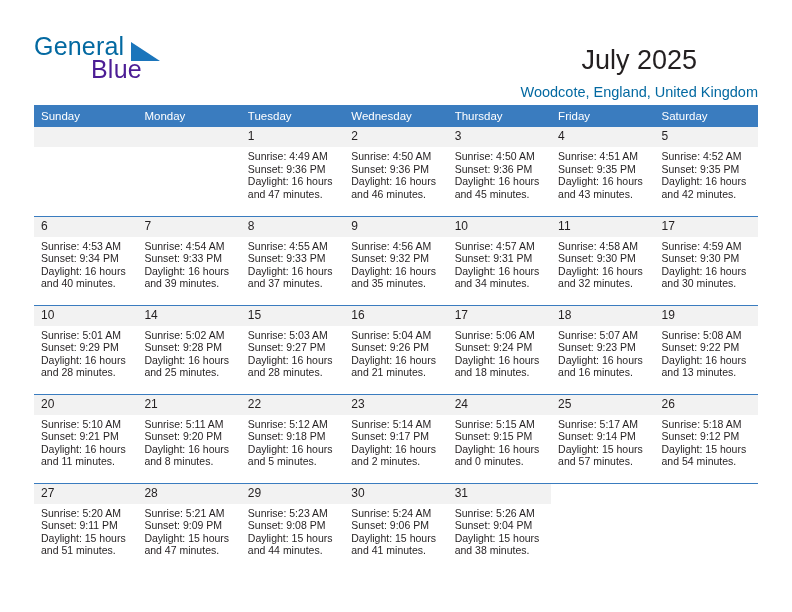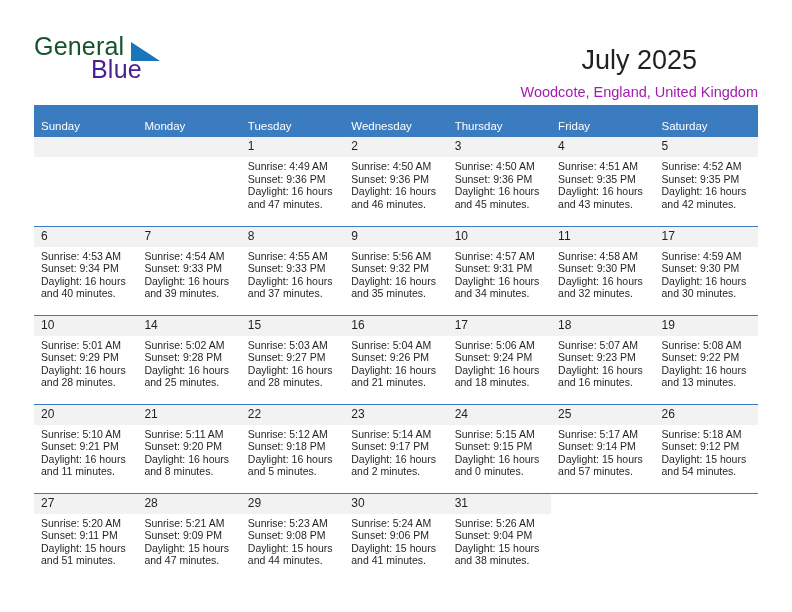--- a/index.html
+++ b/index.html
@@ -35,21 +35,21 @@
     top: 4px;
     width: 260px;
     height: 56px;
   }
   .brand-general {
     position: absolute;
     left: 0;
     top: 0;
     font-size: 25px;
     letter-spacing: 0.2px;
-    color: #14532d;
+    color: #0369a1;
     font-family: "Liberation Sans", sans-serif;
   }
   .brand-blue {
     position: absolute;
     left: 57px;
     top: 23px;
     font-size: 25px;
     letter-spacing: 0.2px;
     color: #4c1d95;
     font-family: "Liberation Sans", sans-serif;
@@ -73,42 +73,42 @@
   .cal-title {
     font-size: 27px;
     color: #231f20;
     line-height: 32px;
     font-weight: normal;
     margin: 0;
     white-space: nowrap;
   }
   .cal-subtitle {
     font-size: 14.5px;
-    color: #a21caf;
+    color: #0369a1;
     line-height: 20px;
     margin: 6px 0 0 0;
     white-space: nowrap;
   }
 
   
   .calendar {
     position: absolute;
     left: 34px;
     top: 105px;
     width: 724px;
     border-collapse: collapse;
     table-layout: fixed;
   }
   .calendar th {
     background: #3a7cbf;
     color: #ffffff;
     font-size: 11.5px;
     font-weight: normal;
     text-align: left;
-    padding: 15px 0 5px 7px;
+    padding: 5px 0 5px 7px;
     height: 12px;
     border: none;
   }
   .weekrow > td {
     vertical-align: top;
     padding: 0;
     border: none;
     border-top: 1px solid #3a7cbf;
     height: 89px;
     box-sizing: border-box;
@@ -279,21 +279,21 @@
                 <div>Sunset: 9:33 PM</div>
                 <div>Daylight: 16 hours</div>
                 <div>and 37 minutes.</div>
               </div>
             </div>
           </td>
           <td class="day-cell">
             <div class="cell-inner">
               <div class="daynum">9</div>
               <div class="details">
-                <div>Sunrise: 5:56 AM</div>
+                <div>Sunrise: 4:56 AM</div>
                 <div>Sunset: 9:32 PM</div>
                 <div>Daylight: 16 hours</div>
                 <div>and 35 minutes.</div>
               </div>
             </div>
           </td>
           <td class="day-cell">
             <div class="cell-inner">
               <div class="daynum">10</div>
               <div class="details">

